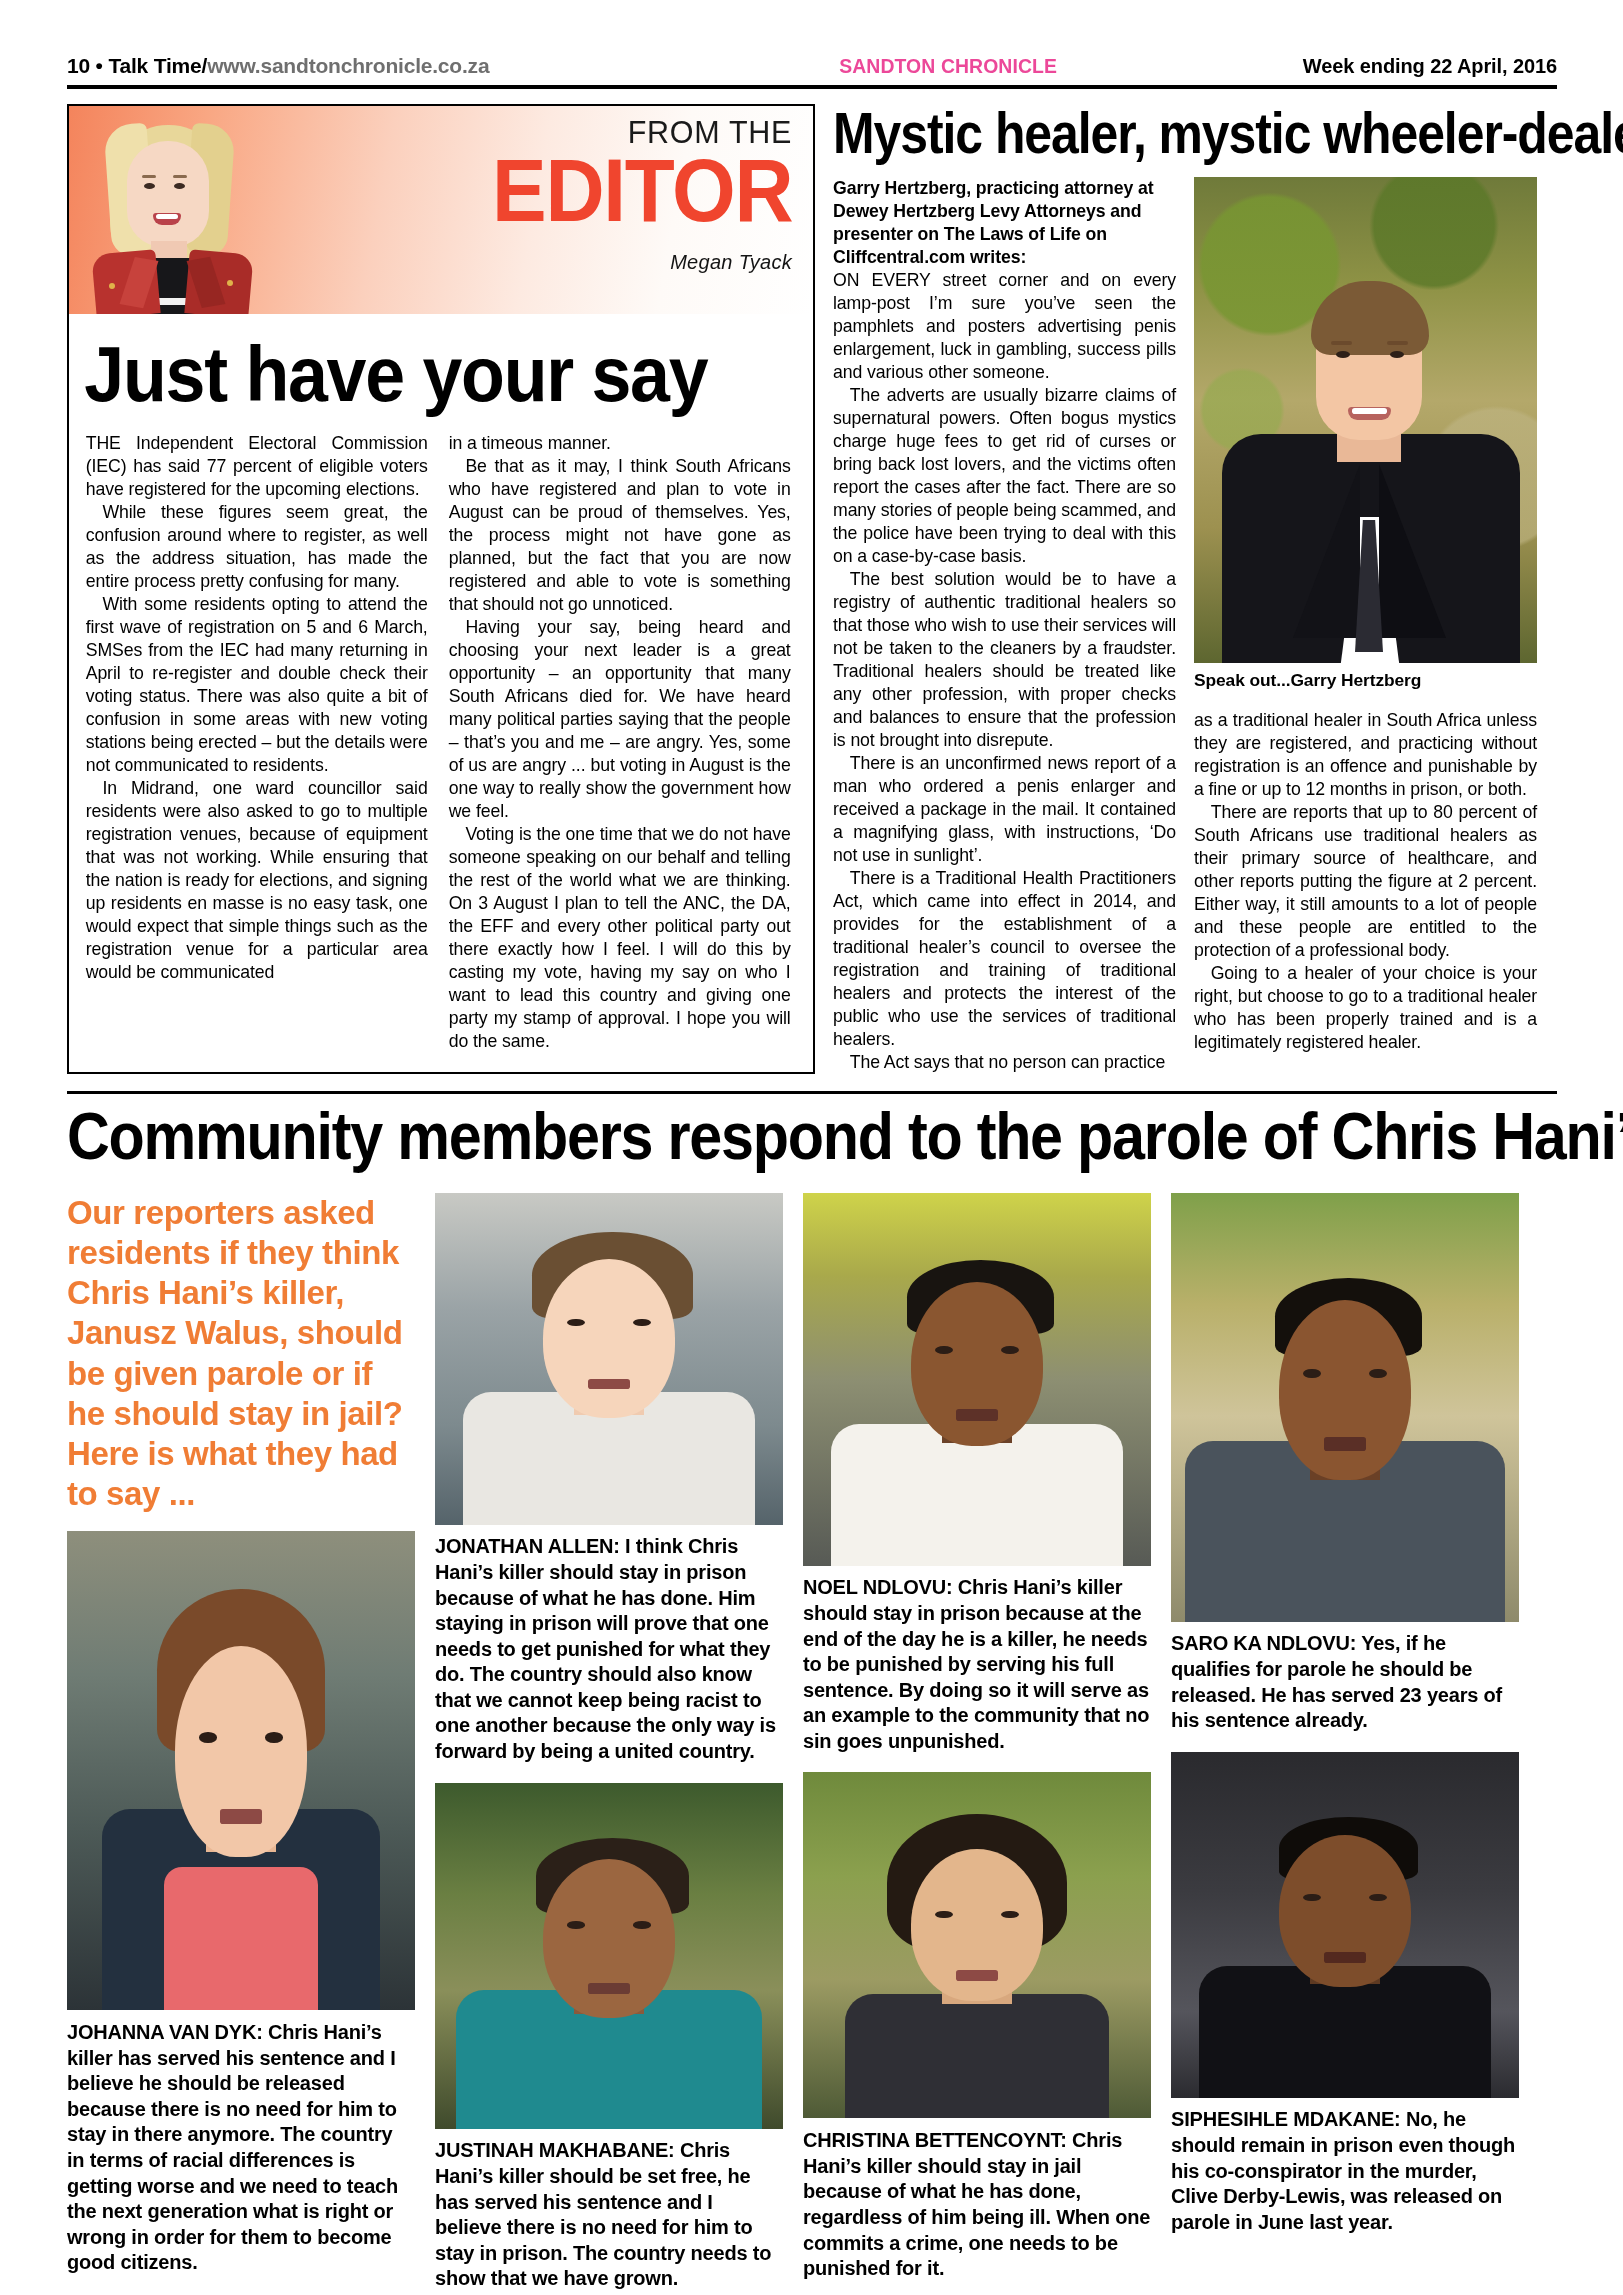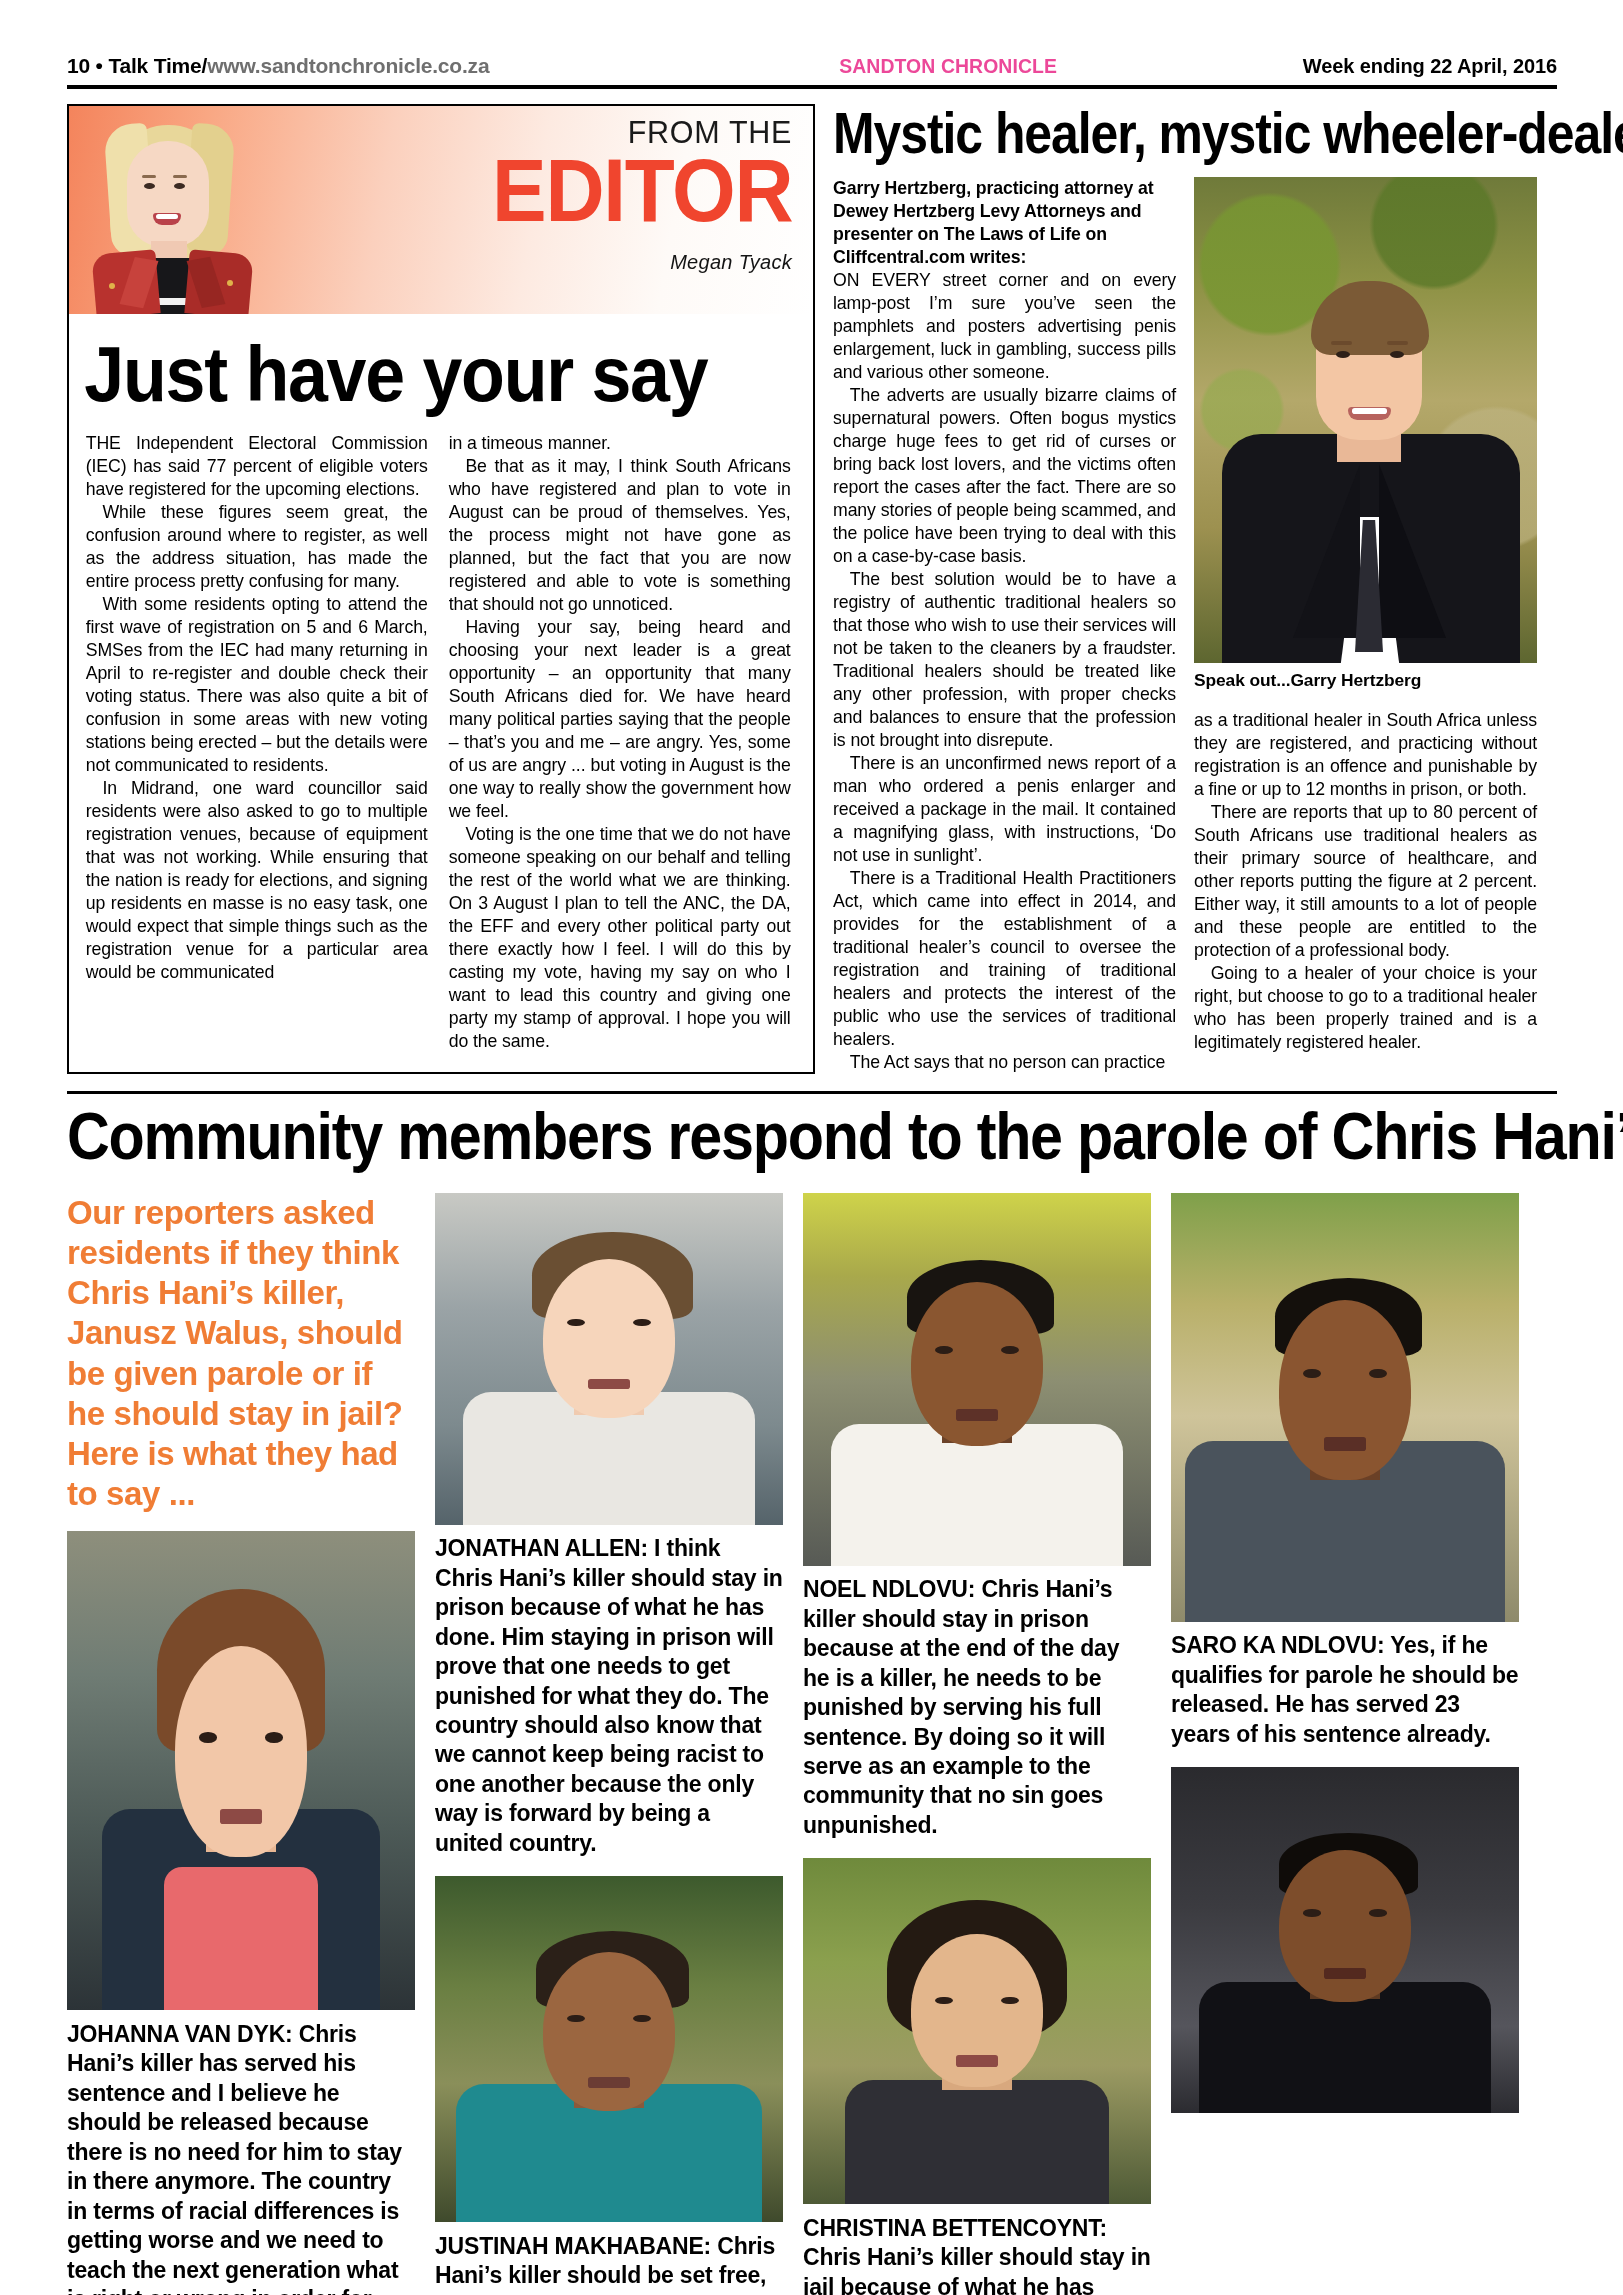--- a/index.html
+++ b/index.html
@@ -138,21 +138,21 @@
     transform: scaleX(0.885); transform-origin: left center; white-space: nowrap;
     margin-bottom: 21px;
   }
   .vox-grid { display: flex; gap: 20px; }
   .vox-col { width: 348px; }
   .intro-orange {
     color: #f07d35; font-size: 33px; font-weight: bold; line-height: 1.22;
     letter-spacing: -0.4px; margin-bottom: 16.7px;
   }
   .vox-photo { width: 100%; position: relative; overflow: hidden; margin-bottom: 9.7px; }
-  .vox-cap { font-size: 23px; font-weight: bold; line-height: 1.28; letter-spacing:-0.2px; margin-bottom: 18px; }
+  .vox-cap { font-size: 20px; font-weight: bold; line-height: 1.28; letter-spacing:-0.2px; margin-bottom: 18px; }
 
   
   .ph { position:absolute; inset:0; }
   .ph-body { position:absolute; left:18%; bottom:0; width:64%; height:38%; border-radius:28px 28px 0 0; }
   .ph-neck { position:absolute; left:40%; bottom:33%; width:20%; height:12%; }
   .ph-face { position:absolute; left:31%; top:24%; width:38%; height:44%; border-radius:50% 50% 46% 46%; }
   .ph-hair { position:absolute; left:29%; top:18%; width:42%; height:24%; border-radius:50% 50% 14% 14%; }
   .ph-eyeL,.ph-eyeR { position:absolute; top:42%; width:5%; height:2.2%; border-radius:50%; background:#2b1d16; }
   .ph-eyeL{left:38%;} .ph-eyeR{left:57%;}
   .ph-mouth { position:absolute; left:44%; top:58%; width:12%; height:3.2%; border-radius:2.8px; background:#8d4a45; }
@@ -361,17 +361,18 @@
         <div class="ph">
           <div class="ph-body" style="background:#111115;left:8%;width:84%;height:38%"></div>
           <div class="ph-neck" style="background:#5e3a22"></div>
           <div class="ph-hair" style="background:#0f0c09;left:31%;width:40%;height:18%;top:19%"></div>
           <div class="ph-face" style="background:#7d4d2b;top:24%;height:44%"></div>
           <div class="ph-eyeL" style="top:41%"></div>
             <div class="ph-eyeR" style="top:41%"></div>
           <div class="ph-mouth" style="top:58%;background:#53291f"></div>
         </div>
       </div>
+      <div class="vox-cap">SIPHESIHLE MDAKANE: No, he should remain in prison even though his co-conspirator in the murder, Clive Derby-Lewis, was released on parole in June last year.</div>
     </div>
 
   </div>
 </div>
 
 
 </body></html>

